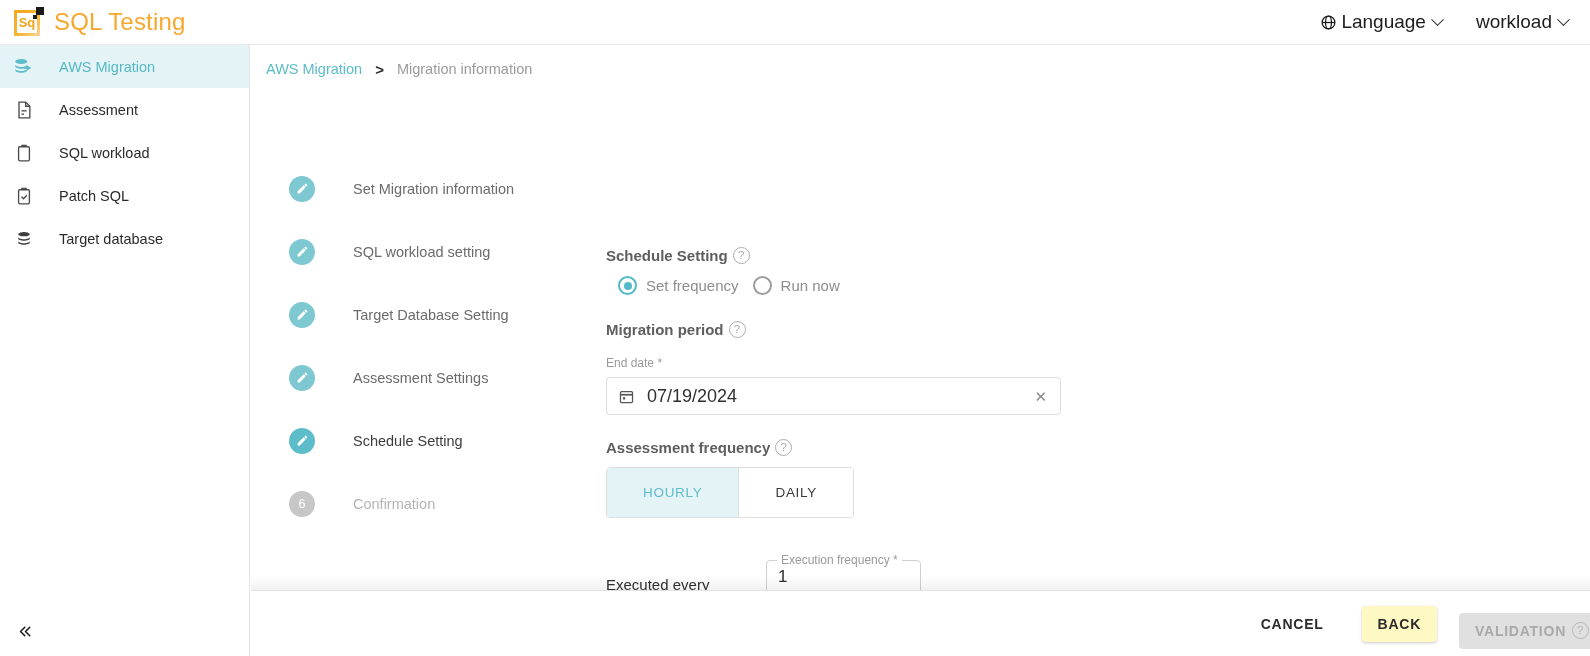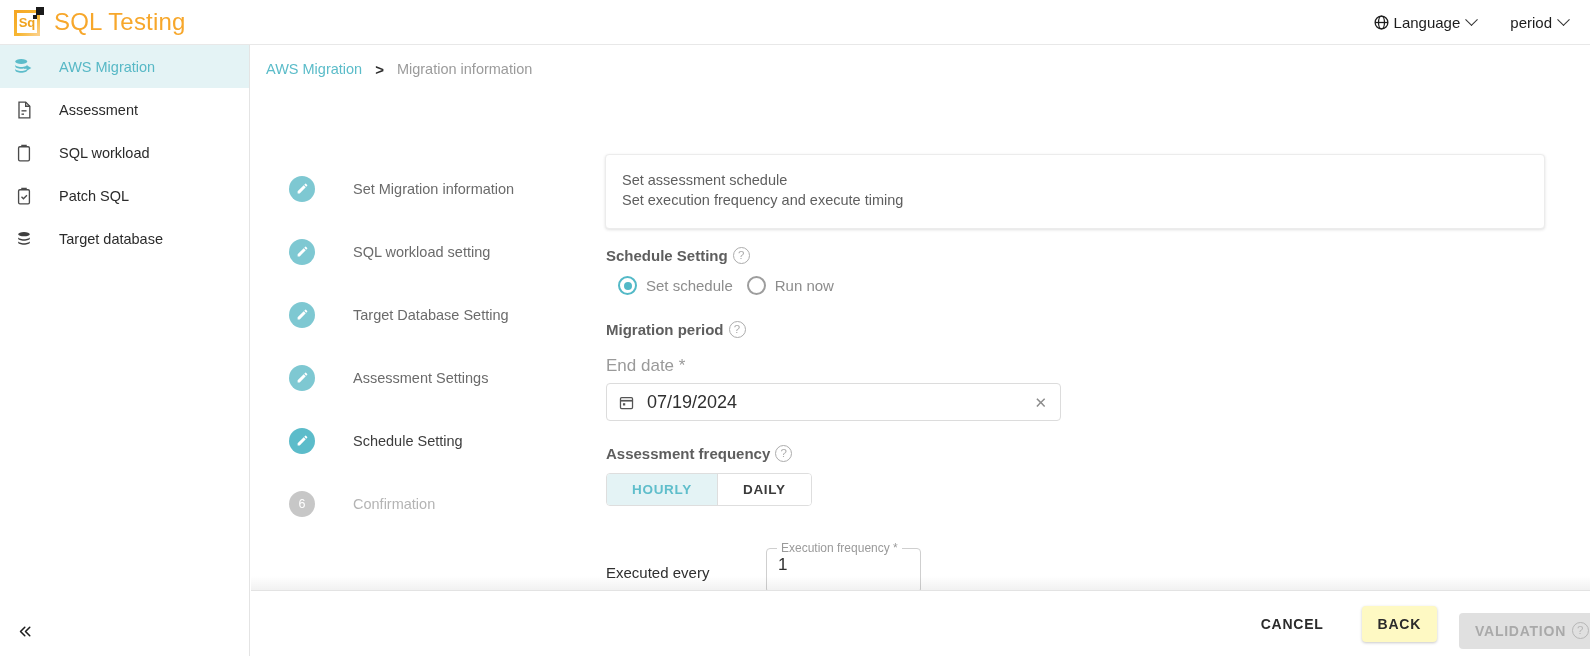--- a/index.html
+++ b/index.html
@@ -78,21 +78,21 @@
     letter-spacing: 0.2px;
     white-space: nowrap;
   }
 
   .header-right {
     margin-left: auto;
     display: flex;
     align-items: center;
     gap: 34px;
     margin-right: 22px;
-    font-size: 15px;
+    font-size: 19px;
     color: #1d1d1d;
   }
   .hdr-item {
     display: flex;
     align-items: center;
     gap: 4px;
     cursor: pointer;
     white-space: nowrap;
   }
   .globe-icon { display: block; }
@@ -297,21 +297,21 @@
     width: 8px; height: 8px;
     border-radius: 50%;
     background: #53b9c7;
   }
   .radio-label {
     font-size: 15px;
     color: #8d8d8d;
   }
 
   .field-label {
-    font-size: 17px;
+    font-size: 12px;
     color: #9a9a9a;
     margin-top: 18px;
   }
   .date-field {
     margin-top: 7px;
     width: 455px;
     height: 38px;
     border: 1px solid #dcdcdc;
     border-radius: 4px;
     display: flex;
@@ -335,27 +335,27 @@
 
   .toggle-group {
     margin-top: 11px;
     display: inline-flex;
     border: 1px solid #dedede;
     border-radius: 4px;
     overflow: hidden;
     background: #fff;
   }
   .toggle-btn {
-    height: 31px;
-    padding: 0 25px;
+    height: 49px;
+    padding: 0 36px;
     display: flex;
     align-items: center;
     justify-content: center;
     font-size: 13.5px;
-    font-weight: 700;
+    font-weight: 400;
     letter-spacing: .7px;
     color: #3a3a3a;
     background: #ffffff;
     cursor: pointer;
   }
   .toggle-btn.sel {
     background: #e4f3f5;
     color: #5fbecb;
   }
   .toggle-btn + .toggle-btn { border-left: 1px solid #dedede; }
@@ -483,21 +483,21 @@
       <div class="hdr-item">
         <svg class="globe-icon" width="17" height="17" viewBox="0 0 24 24" fill="none" stroke="#1d1d1d" stroke-width="1.8">
           <circle cx="12" cy="12" r="9"></circle>
           <line x1="3" y1="12" x2="21" y2="12"></line>
           <ellipse cx="12" cy="12" rx="4.2" ry="9"></ellipse>
         </svg>
         <span>Language</span>
         <span class="caret"></span>
       </div>
       <div class="hdr-item">
-        <span>period</span>
+        <span>workload</span>
         <span class="caret"></span>
       </div>
     </div>
   </div>
 
   <div class="sidebar">
     <div class="nav-list">
 
       <div class="nav-item active">
         <span class="ico">
@@ -620,36 +620,32 @@
           </span>
           <span class="step-label current">Schedule Setting</span>
         </div>
 
         <div class="step">
           <span class="step-badge inactive">6</span>
           <span class="step-label inactive">Confirmation</span>
         </div>
       </div>
 
-      <div class="info-panel">
-        <div class="info-line">Set assessment schedule</div>
-        <div class="info-line">Set execution frequency and execute timing</div>
-      </div>
 
       <div class="form">
 
         
         <div class="sec-title">
           <span>Schedule Setting</span>
           <span class="help-icon">?</span>
         </div>
         <div class="radio-row">
           <div class="radio-opt">
             <span class="radio-dot on"></span>
-            <span class="radio-label">Set schedule</span>
+            <span class="radio-label">Set frequency</span>
           </div>
           <div class="radio-opt">
             <span class="radio-dot"></span>
             <span class="radio-label">Run now</span>
           </div>
         </div>
 
         
         <div class="sec-title" style="margin-top:26px">
           <span>Migration period</span>

